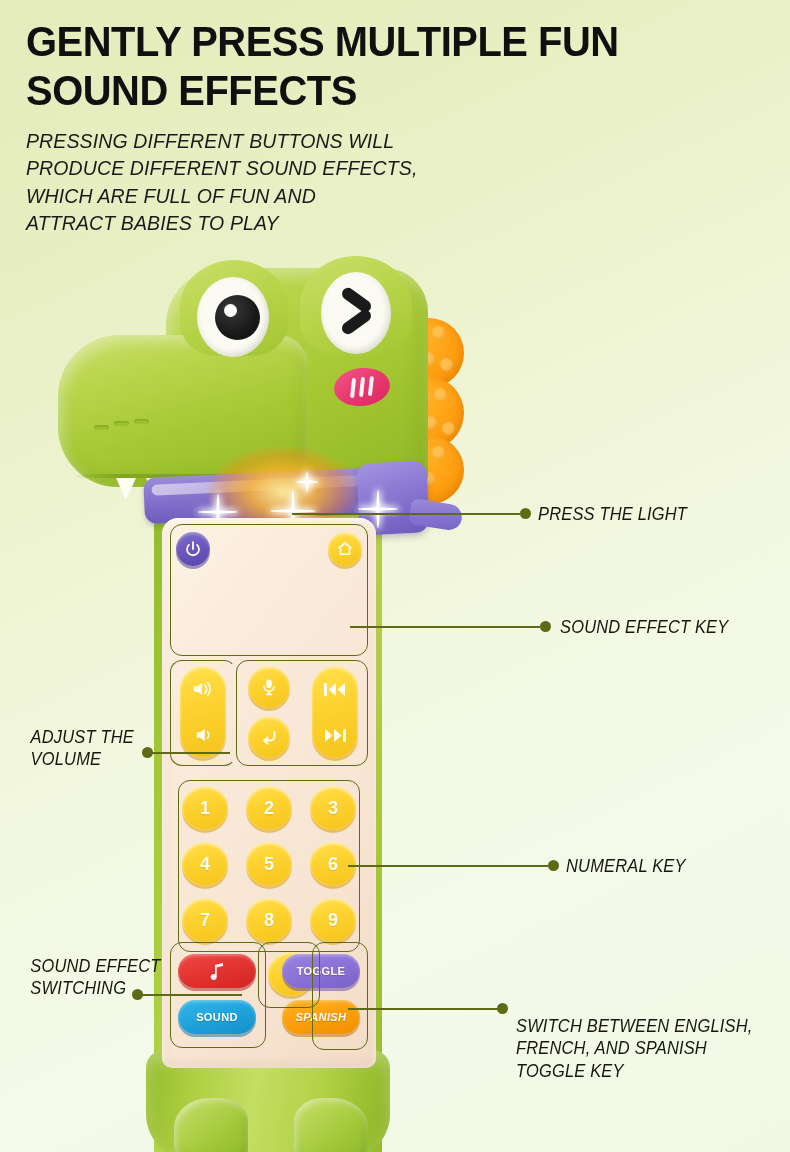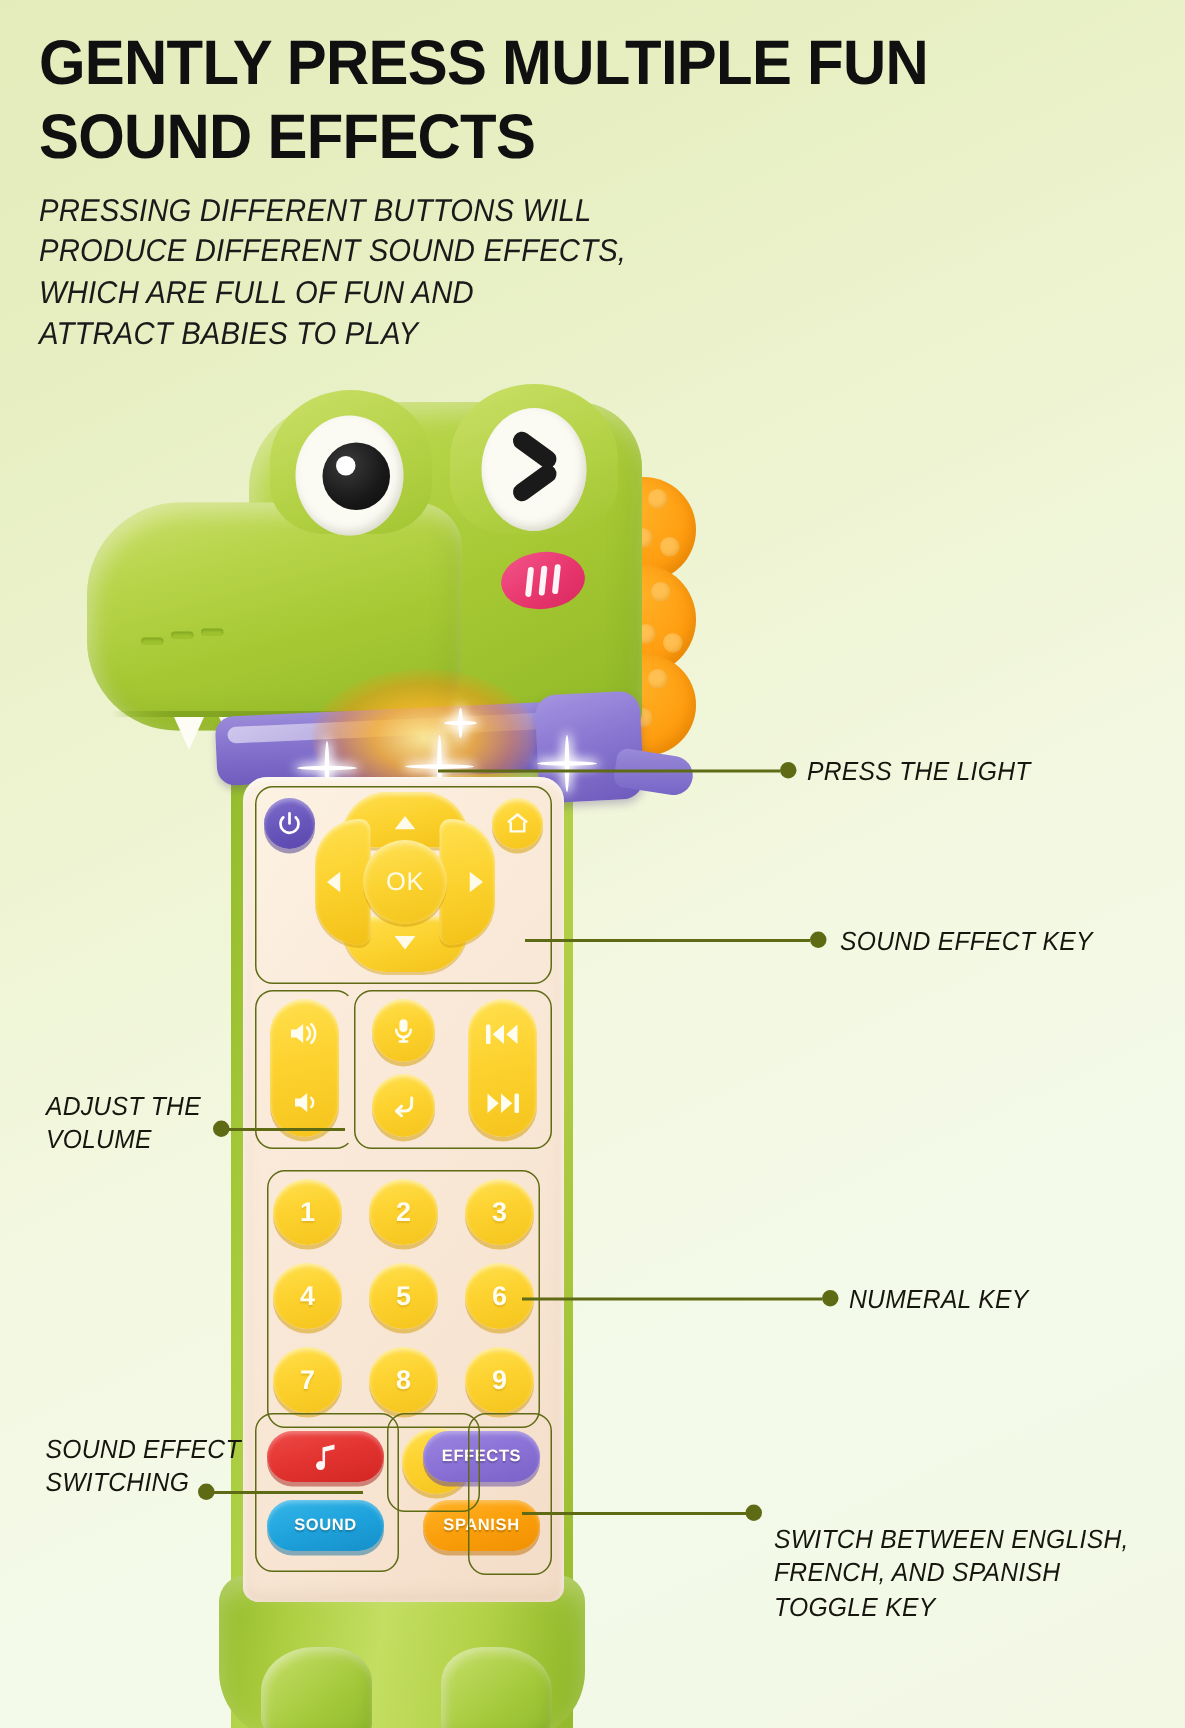--- a/index.html
+++ b/index.html
@@ -461,20 +461,21 @@
   }
   .fre {
     left: 16px; top: 482px; width: 78px;
     background: linear-gradient(165deg, #35b6e8 0%, #1fa3dc 50%, #158fc9 100%);
     box-shadow: 0 3px 0 rgba(16,110,158,0.5), inset 0 2px 3px rgba(255,255,255,0.3);
   }
   .spa {
     right: 16px; top: 482px; width: 78px;
     background: linear-gradient(165deg, #ffb327 0%, #fb9f0c 50%, #ef9000 100%);
     box-shadow: 0 3px 0 rgba(190,110,0,0.5), inset 0 2px 3px rgba(255,255,255,0.3);
+    font-style: italic;
   }
 
   
   .grp {
     position: absolute;
     border: 1.6px solid #5e6b14;
     border-radius: 12px;
     pointer-events: none;
   }
   .g-nav  { left: 8px;  top: 6px;   width: 198px; height: 132px; }
@@ -587,43 +588,20 @@
         </svg>
       </div>
 
       <div class="btn yel hm">
         <svg width="18" height="18" viewBox="0 0 24 24" fill="none" stroke="#fffdf0" stroke-width="2.2" stroke-linejoin="round">
           <path d="M3.5 11 12 4l8.5 7"></path>
             <path d="M6 10.5V19h12v-8.5"></path>
         </svg>
       </div>
 
-      <div class="dpad">
-        <div class="dseg up">
-          <svg width="14" height="9" viewBox="0 0 14 9">
-              <polygon points="7,0 14,9 0,9" fill="#fffbe8"></polygon>
-            </svg>
-        </div>
-        <div class="dseg down">
-          <svg width="14" height="9" viewBox="0 0 14 9">
-              <polygon points="7,9 0,0 14,0" fill="#fffbe8"></polygon>
-            </svg>
-        </div>
-        <div class="dseg left">
-          <svg width="9" height="14" viewBox="0 0 9 14">
-              <polygon points="0,7 9,0 9,14" fill="#fffbe8"></polygon>
-            </svg>
-        </div>
-        <div class="dseg right">
-          <svg width="9" height="14" viewBox="0 0 9 14">
-              <polygon points="9,7 0,0 0,14" fill="#fffbe8"></polygon>
-            </svg>
-        </div>
-        <div class="ok">OK</div>
-      </div>
 
       <div class="btn yel vol">
         <span>
           <svg width="22" height="18" viewBox="0 0 24 20" fill="#fffdf0">
             <path d="M2 7h4l5-4v14l-5-4H2z"></path>
             <path d="M14 5.5a6 6 0 0 1 0 9" fill="none" stroke="#fffdf0" stroke-width="1.9" stroke-linecap="round"></path>
             <path d="M17 3a10 10 0 0 1 0 14" fill="none" stroke="#fffdf0" stroke-width="1.9" stroke-linecap="round"></path>
           </svg>
         </span>
         <span>
@@ -676,21 +654,21 @@
       <div class="btn yel num" style="left:20px;top:380px">7</div>
       <div class="btn yel num" style="left:84px;top:380px">8</div>
       <div class="btn yel num" style="left:148px;top:380px">9</div>
 
       <div class="btn pill music">
         <svg width="16" height="18" viewBox="0 0 16 18" fill="#fff6f6">
           <path d="M14 1 6 3v9.3a3 3 0 1 0 1.7 2.7V5.6l6.3-1.5z"></path>
         </svg>
       </div>
       <div class="btn yel num zero">0</div>
-      <div class="btn pill eng">EFFECTS</div>
+      <div class="btn pill eng">TOGGLE</div>
       <div class="btn pill fre">SOUND</div>
       <div class="btn pill spa">SPANISH</div>
 
       <div class="grp g-nav"></div>
       <div class="grp g-vol"></div>
       <div class="grp g-med"></div>
       <div class="grp g-numb"></div>
       <div class="grp g-snd"></div>
       <div class="grp g-zero"></div>
       <div class="grp g-lang"></div>

